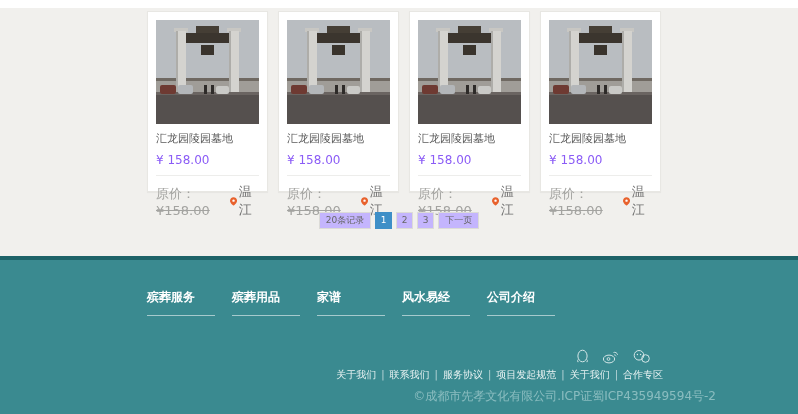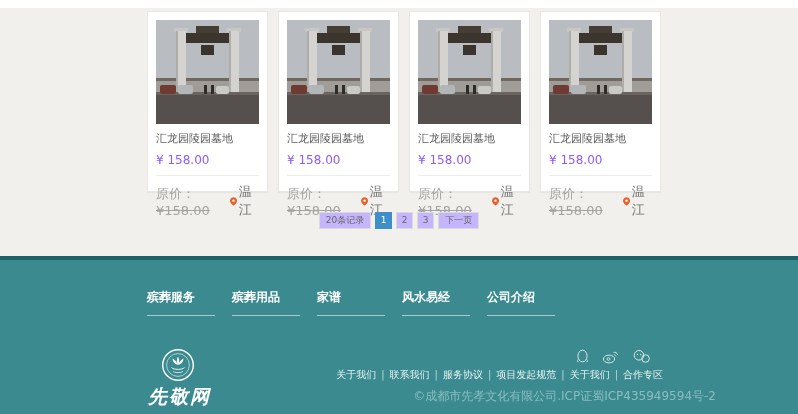--- a/index.html
+++ b/index.html
@@ -221,32 +221,20 @@
   <div class="footer">
 
     <div class="footer-nav">
       <span class="nav-slot"><span class="nav-link">殡葬服务</span></span>
       <span class="nav-slot"><span class="nav-link">殡葬用品</span></span>
       <span class="nav-slot"><span class="nav-link">家谱</span></span>
       <span class="nav-slot"><span class="nav-link">风水易经</span></span>
       <span class="nav-slot"><span class="nav-link">公司介绍</span></span>
     </div>
 
-    <div class="logo-block">
-      <svg class="logo-emblem" width="34" height="34" viewBox="0 0 34 34">
-        <circle cx="17" cy="17" r="15.3" stroke="#ffffff" stroke-width="1.4" fill="none"></circle>
-        <circle cx="17" cy="17" r="11.4" stroke="#ffffff" stroke-width="0.6" fill="none"></circle>
-        <path d="M17 8.5 C15.4 11.5 15.4 15 17 17 C18.6 15 18.6 11.5 17 8.5" fill="#ffffff"></path>
-        <path d="M11.5 10.5 C11.5 13.5 13.2 15.8 17 17 C15.9 14.3 14.2 12 11.5 10.5" fill="#ffffff"></path>
-        <path d="M22.5 10.5 C22.5 13.5 20.8 15.8 17 17 C18.1 14.3 19.8 12 22.5 10.5" fill="#ffffff"></path>
-        <path d="M10.5 19.5 C12.5 22 21.5 22 23.5 19.5" stroke="#ffffff" stroke-width="0.9" fill="none"></path>
-        <path d="M12 23.5 C14 25 20 25 22 23.5" stroke="#ffffff" stroke-width="0.7" fill="none"></path>
-      </svg>
-      <div class="logo-text">先敬网</div>
-    </div>
 
     <div class="social">
       <svg width="13" height="16" viewBox="0 0 13 16">
         <ellipse cx="6.5" cy="8" rx="4.6" ry="5.8" stroke="#d5e7e8" stroke-width="1" fill="none"></ellipse>
         <path d="M2.2 11.5 C1 13 1.4 14.4 2.6 13.6 M10.8 11.5 C12 13 11.6 14.4 10.4 13.6" stroke="#d5e7e8" stroke-width="0.9" fill="none"></path>
       </svg>
       <svg width="17" height="15" viewBox="0 0 17 15">
         <ellipse cx="7" cy="10" rx="5.6" ry="3.9" stroke="#d5e7e8" stroke-width="1" fill="none"></ellipse>
         <circle cx="6.5" cy="10" r="1.4" stroke="#d5e7e8" stroke-width="0.9" fill="none"></circle>
         <path d="M11.5 3.5 C13.2 2.8 15.2 3.8 15.6 5.8" stroke="#d5e7e8" stroke-width="0.9" fill="none"></path>

